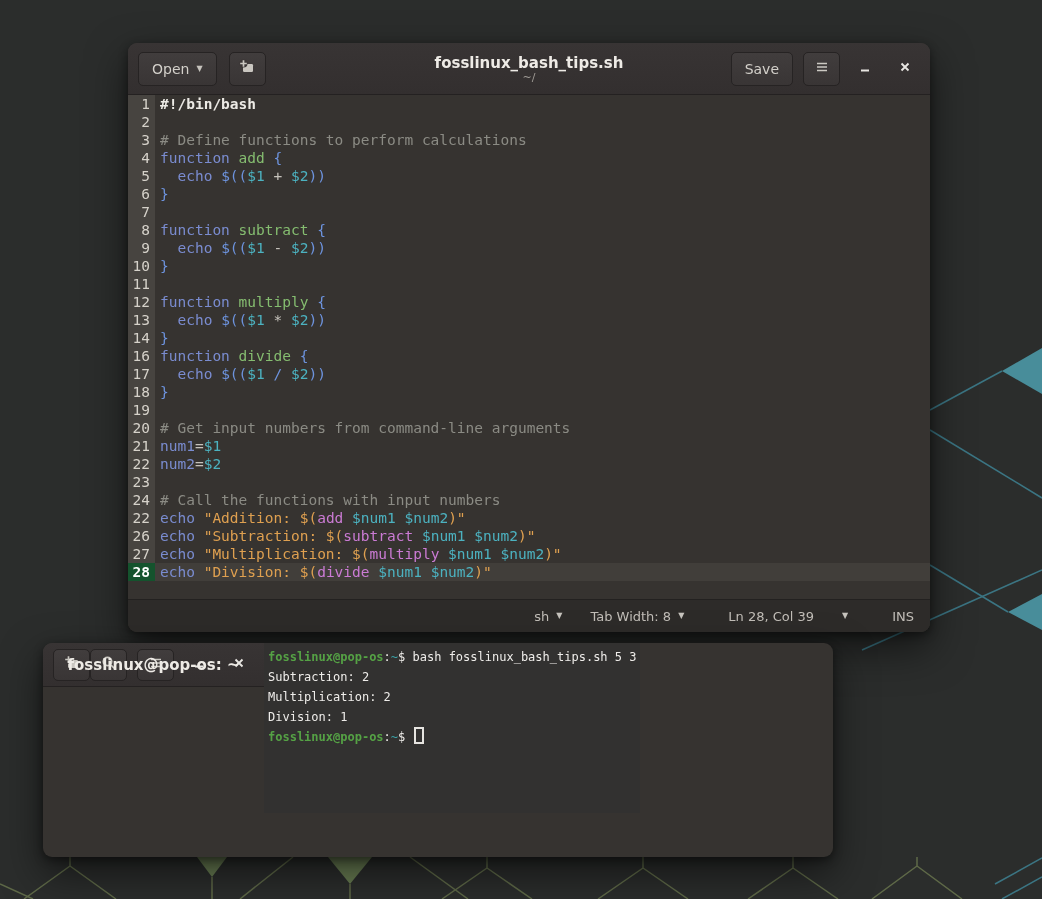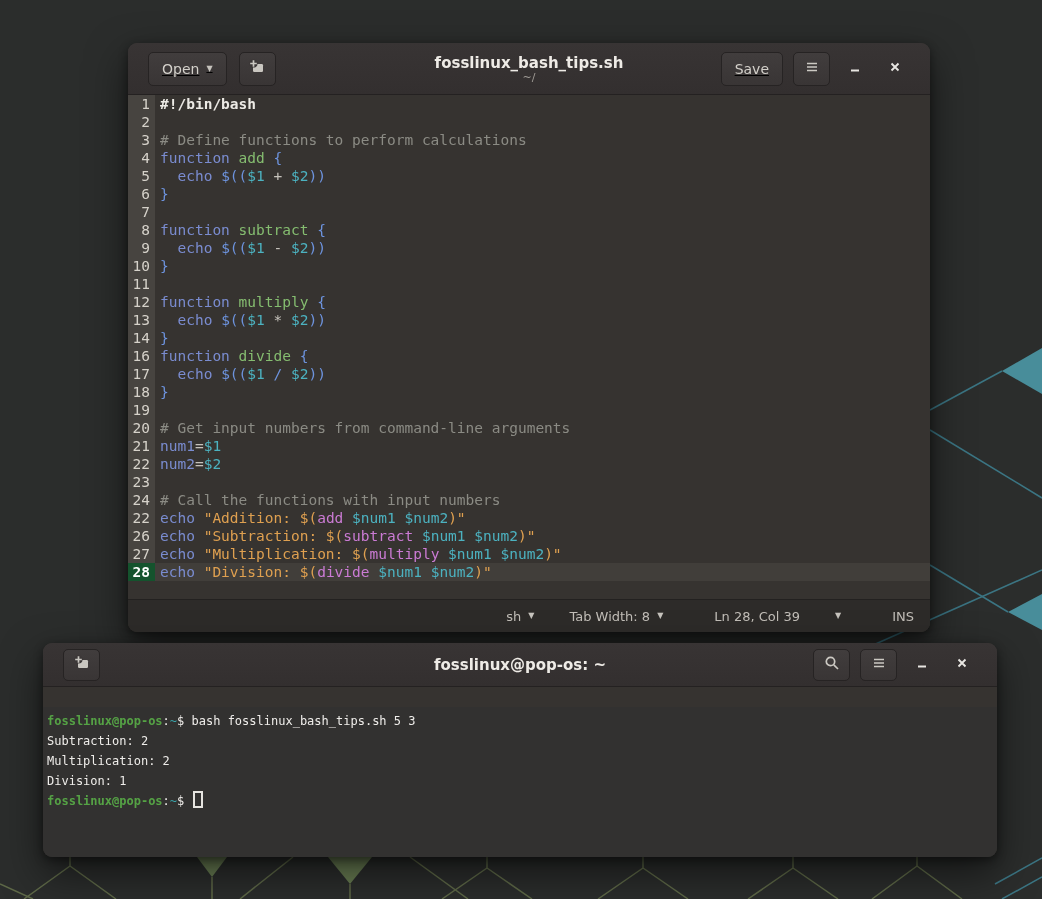--- a/index.html
+++ b/index.html
@@ -11,27 +11,27 @@
   }
   .wallpaper{position:absolute;left:0;top:0;z-index:0;}
 
   
   .window{
     position:absolute;z-index:2;border-radius:9px;overflow:hidden;
     box-shadow:0 16px 40px rgba(0,0,0,.55),0 3px 10px rgba(0,0,0,.45);
     background:#363330;
   }
   .editor{left:128px;top:43px;width:802px;height:589px;display:flex;flex-direction:column;}
-  .terminal{left:43px;top:643px;width:954px;height:214px;display:flex;flex-direction:column;gap:20px;}
+  .terminal{left:43px;top:643px;width:790px;height:214px;display:flex;flex-direction:row;}
 
   .headerbar{
     position:relative;flex:none;display:flex;align-items:center;
     background:linear-gradient(#383434,#332f2f);
     border-bottom:1px solid #242121;
-    padding:0 20px;box-sizing:border-box;text-decoration:underline;
+    padding:0 10px;box-sizing:border-box;
   }
   .editor .headerbar{height:52px;}
   .terminal .headerbar{height:44px;}
 
   .hb-left{display:flex;align-items:center;gap:12px;}
   .hb-right{display:flex;align-items:center;gap:10px;margin-left:auto;}
 
   .btn{
     display:flex;align-items:center;justify-content:center;gap:7px;
     height:34px;padding:0 13px;box-sizing:border-box;
@@ -77,21 +77,21 @@
   .tok-pn{color:var(--pn);}
   .tok-vr{color:var(--vr);}
   .tok-op{color:var(--op);}
   .tok-st{color:var(--st);}
   .tok-sub{color:var(--sub);}
   .tok-tx{color:var(--tx);}
 
   .statusbar{
     flex:none;height:33px;box-sizing:border-box;
     background:#2d2b29;border-top:1px solid #232120;
-    display:flex;align-items:center;gap:35px;
+    display:flex;align-items:center;gap:28px;
     padding:0 16px;color:#c2beb8;font-size:13px;
   }
   .sb-item{display:flex;align-items:center;gap:7px;white-space:nowrap;}
   .sb-lang{margin-left:auto;}
   .sb-pos{margin-left:16px;}
   .sb-ins{margin-left:16px;}
 
   
   .term-body{
     flex:none;height:170px;box-sizing:border-box;background:#323130;

